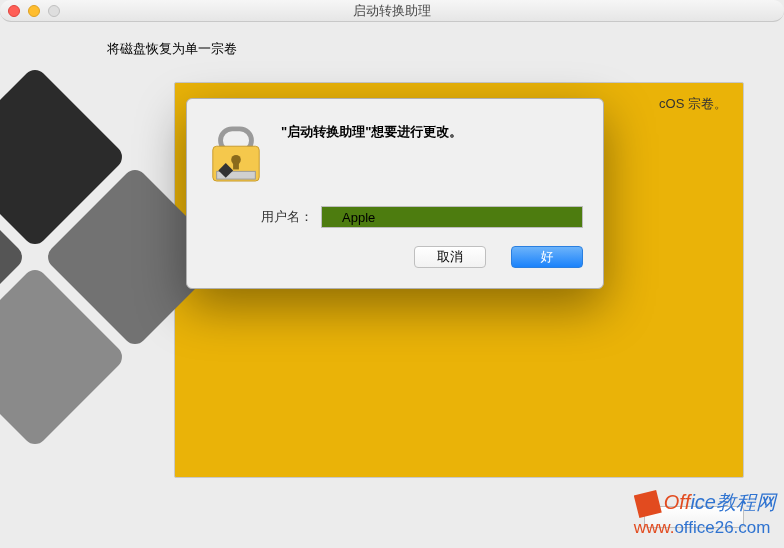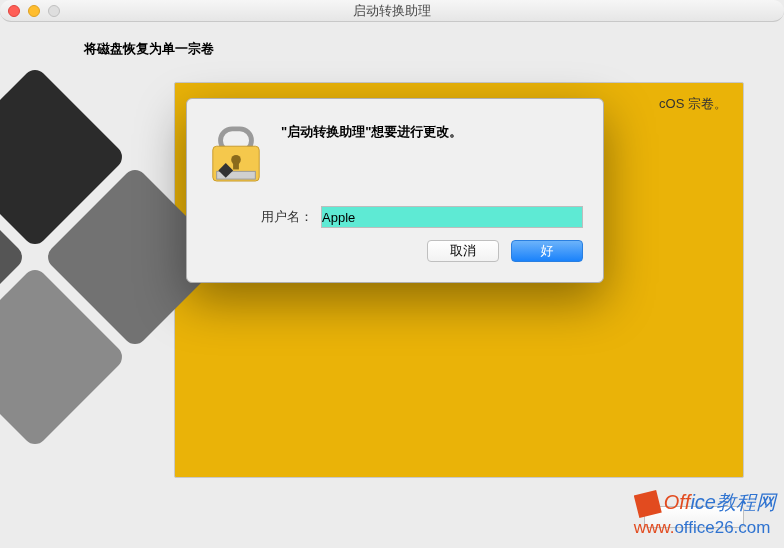--- a/index.html
+++ b/index.html
@@ -36,22 +36,22 @@
       pointer-events: none;
     }
     .main {
       background: #ececec;
       height: calc(100% - 22px);
       padding: 18px 0 0 0;
       position: relative;
     }
     .heading {
       font-size: 13px;
-      font-weight: bold;
-      margin-left: 84px;
+      font-weight: normal;
+      margin-left: 107px;
       color: #000;
     }
     .panel {
       position: absolute;
       left: 174px;
       right: 40px;
       top: 60px;
       bottom: 70px;
       border: 1px solid #c8c8c8;
       background: #eab308;
@@ -99,30 +99,30 @@
     .lock-icon { width: 58px; flex-shrink: 0; }
     .auth-msg { flex: 1; padding-top: 4px; }
     .auth-title { font-weight: bold; font-size: 13px; margin-bottom: 8px; color: #000; }
     .auth-sub { font-size: 11px; color: #444; }
     .form-row { display: flex; align-items: center; margin-bottom: 10px; margin-left: 30px; }
     .form-label { width: 76px; text-align: right; margin-right: 8px; font-size: 13px; color: #333; }
     .form-input {
       flex: 1;
       height: 22px;
       border: 1px solid #bdbdbd;
-      background: #5eead4;
-      padding: 0 0;
+      background: #4d7c0f;
+      padding: 0 20px;
       font-size: 13px;
     }
     .form-input.focus {
       border: 1px solid #7aaee8;
       box-shadow: 0 0 0 3px rgba(100,160,240,0.5);
       outline: none;
     }
-    .auth-buttons { display: flex; justify-content: flex-end; gap: 12px; margin-top: 12px; }
+    .auth-buttons { display: flex; justify-content: flex-end; gap: 25px; margin-top: 18px; }
     .btn {
       min-width: 72px;
       height: 22px;
       border-radius: 4px;
       font-size: 13px;
       border: 1px solid #bfbfbf;
       background: linear-gradient(#ffffff, #f2f2f2);
       cursor: pointer;
     }
     .btn.primary {

